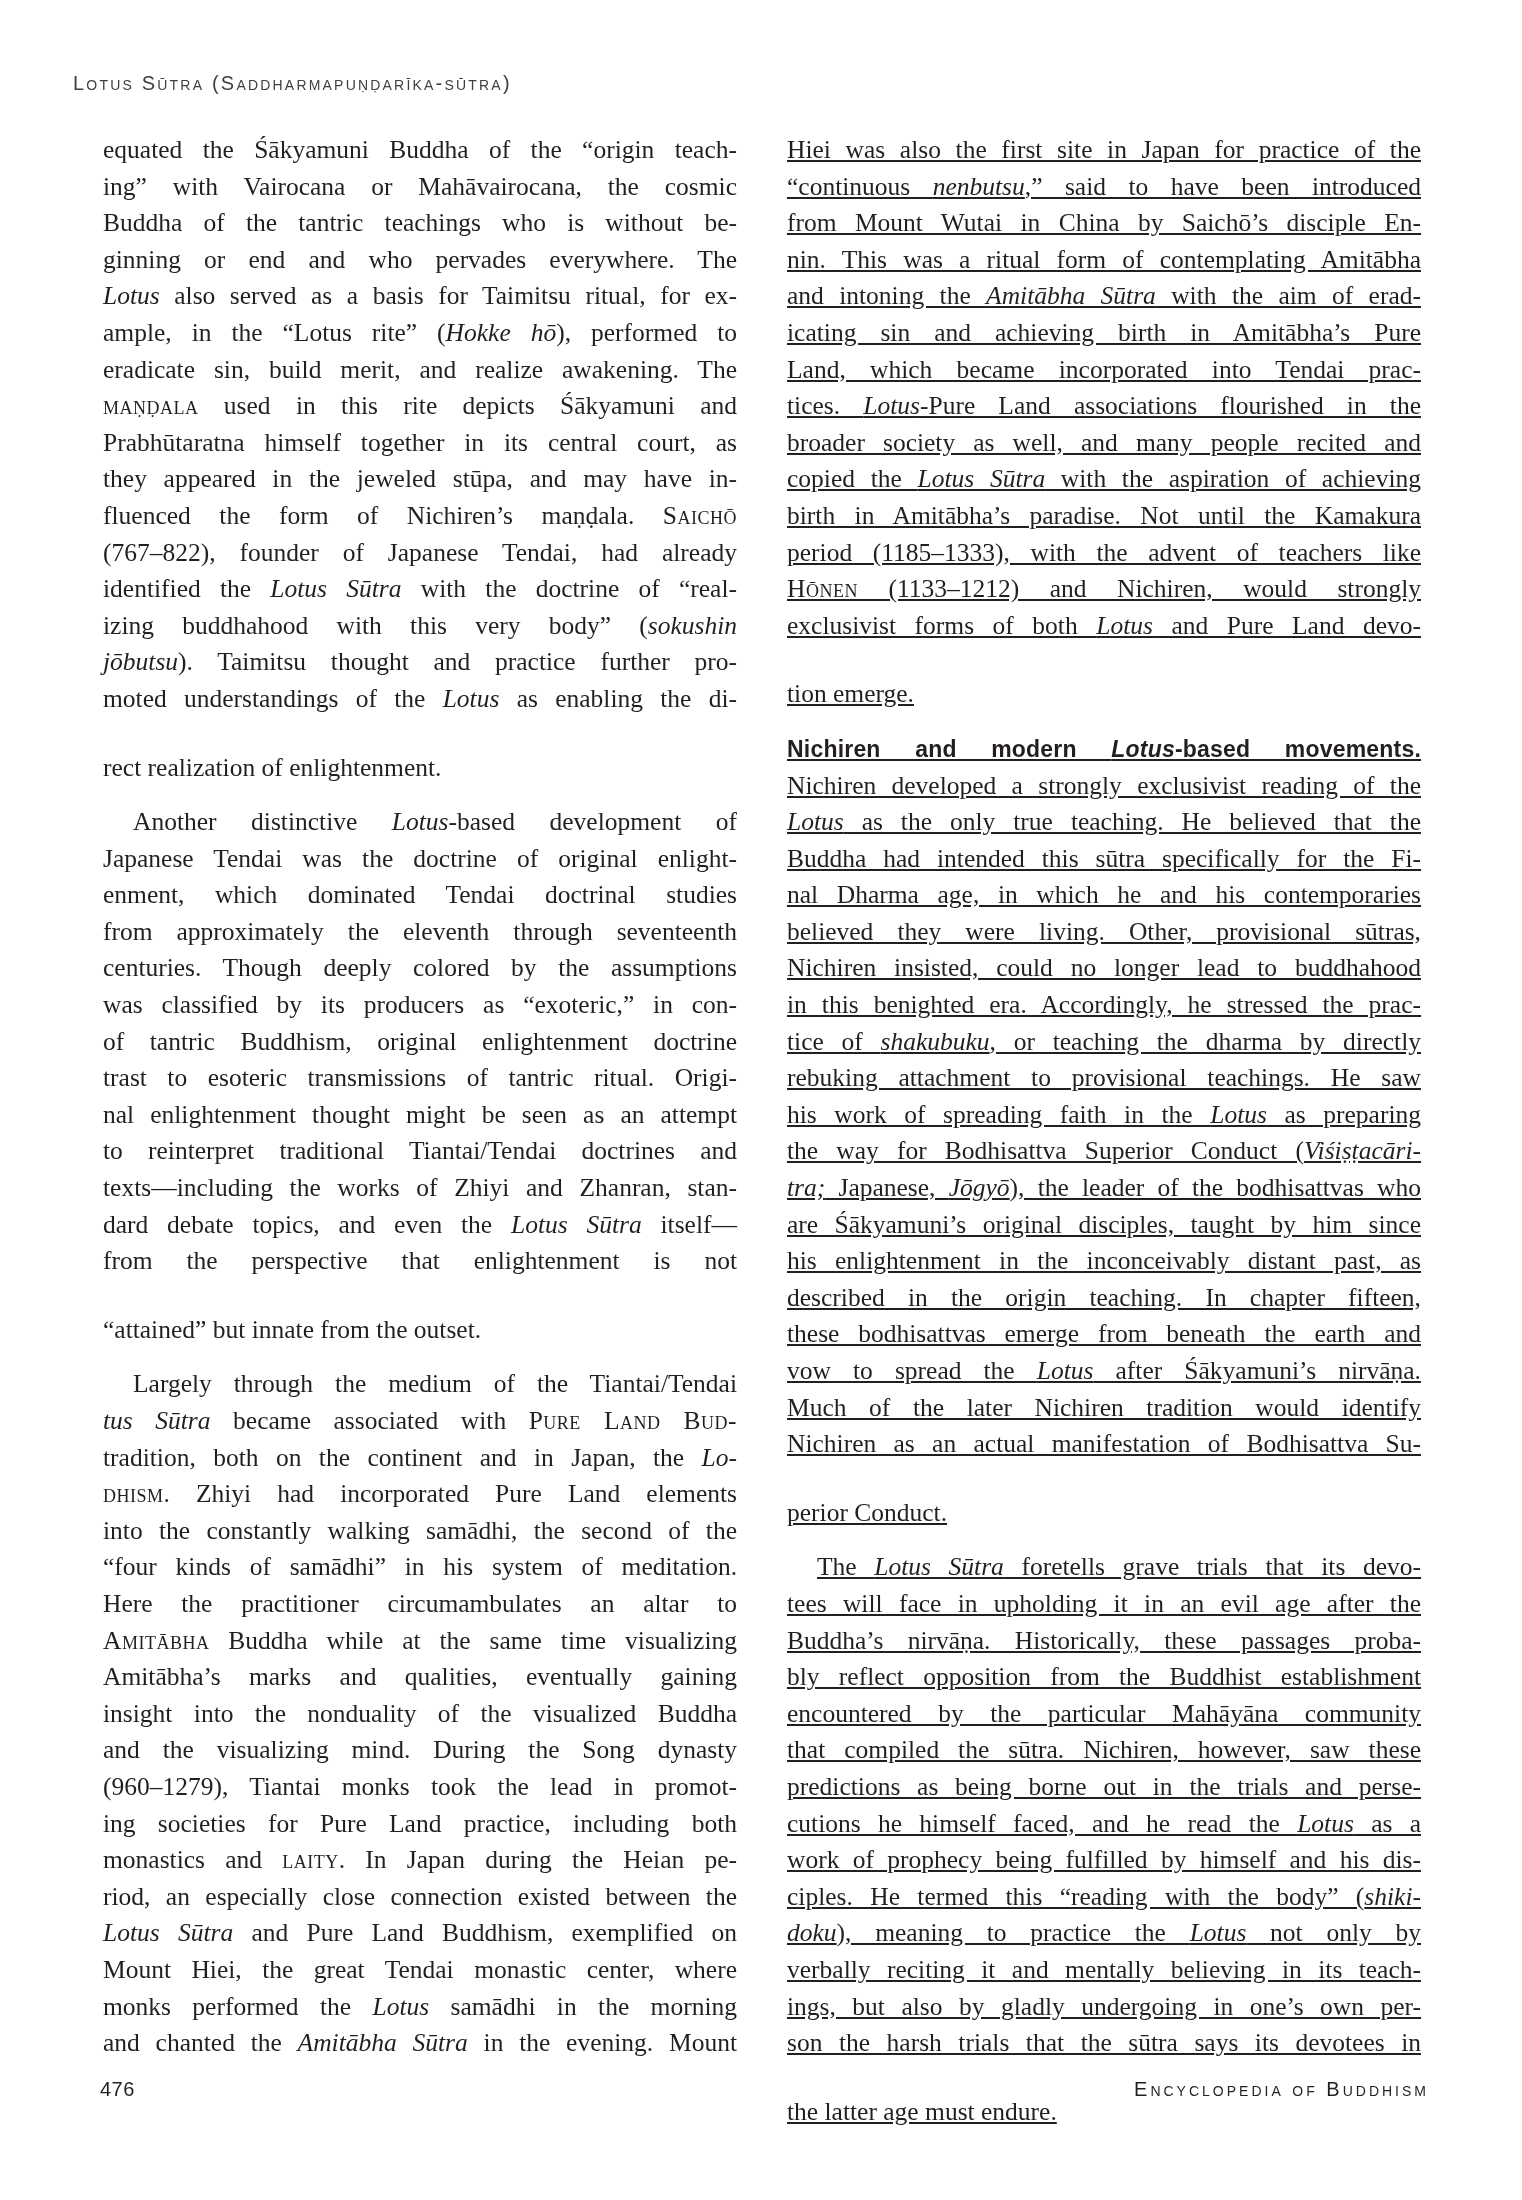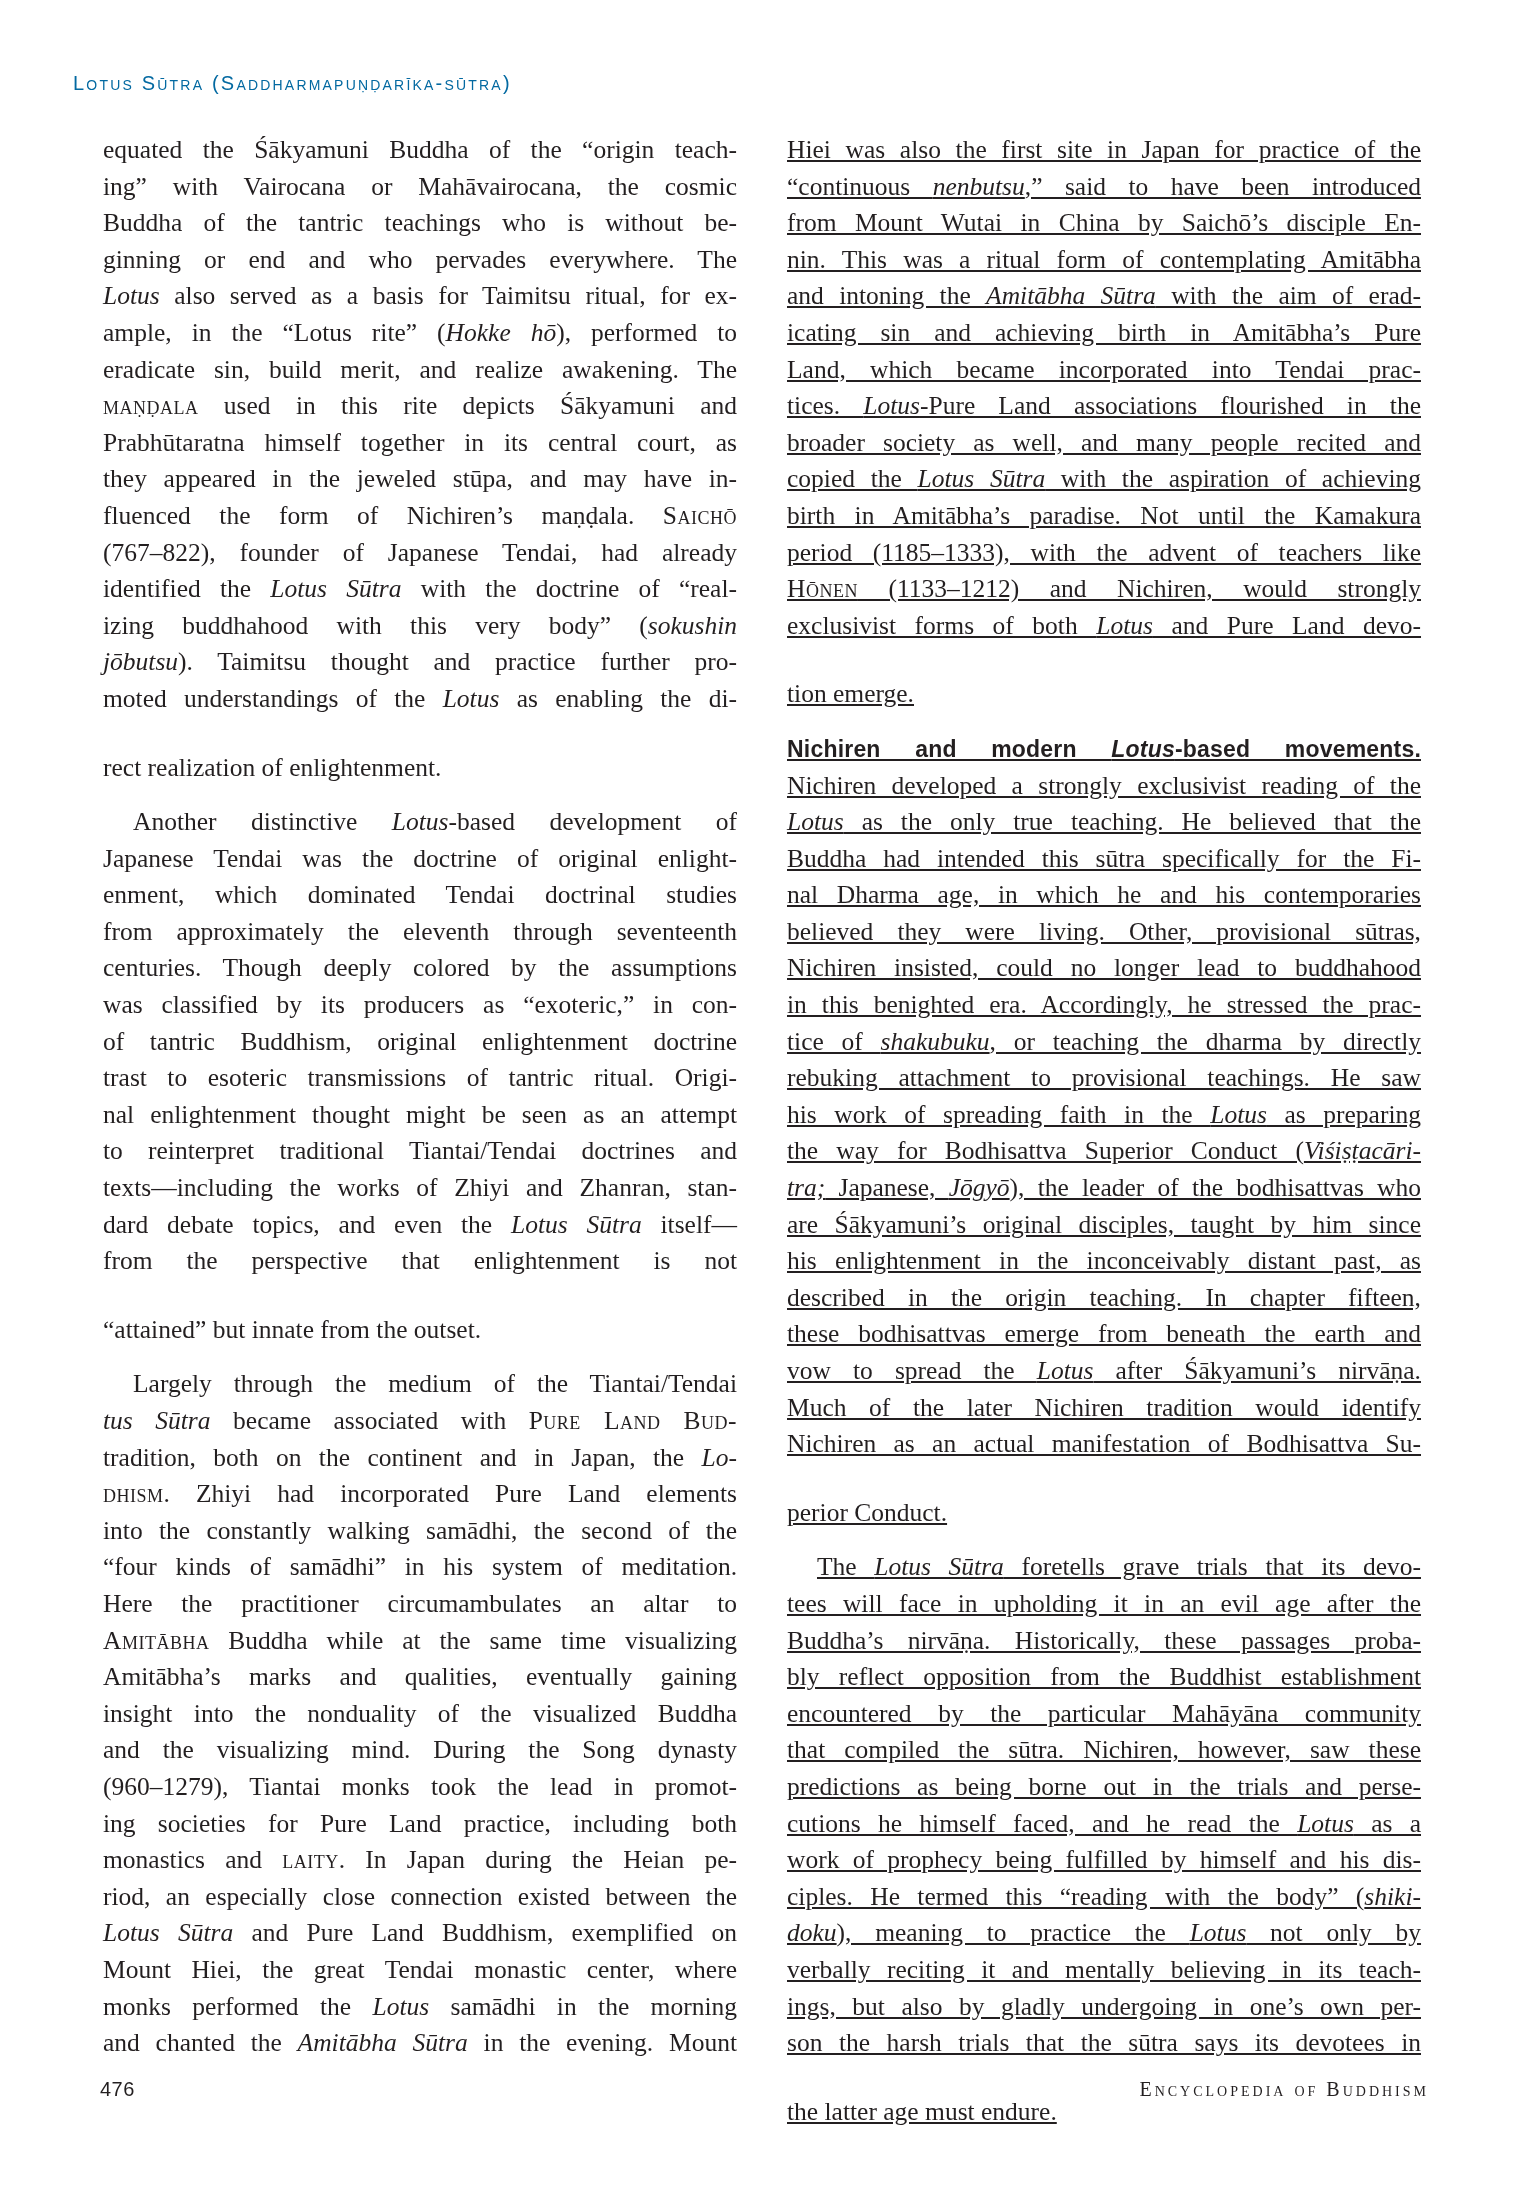--- a/index.html
+++ b/index.html
@@ -1,37 +1,37 @@
 <!DOCTYPE html>
 <html><head>
 <meta charset="utf-8">
 <style>
   html, body { margin: 0; padding: 0; background: #ffffff; }
   body { width: 1522px; height: 2200px; position: relative; overflow: hidden;
          color: #231f20; font-family: "Liberation Serif", "DejaVu Serif", serif; }
   .running-head { position: absolute; left: 73px; top: 72px; font-size: 20px;
          letter-spacing: 2.2px; font-family: "Liberation Sans", "DejaVu Sans", sans-serif;
-         font-variant: small-caps; color: #0369a1; }
+         font-variant: small-caps; color: #404040; }
   .column { position: absolute; top: 132px; width: 634px; }
   .col-left { left: 103px; }
   .col-right { left: 787px; text-decoration: underline; }
   .line { display: block; height: 36.6px; line-height: 36.6px; font-size: 25.5px;
           text-align: justify; text-align-last: justify; white-space: nowrap;
           overflow: visible; }
   .line.last { text-align-last: left; margin-top: 32px; }
   .line.indent { padding-left: 30px; }
   .gap { display: block; height: 18px; }
   .sc { font-variant: small-caps; letter-spacing: 0.5px; }
   em { font-style: italic; }
   .heading { font-family: "Liberation Sans", "DejaVu Sans", sans-serif; font-weight: bold;
              font-size: 23px; letter-spacing: 0.2px; }
   .footer-num { position: absolute; left: 100px; top: 2078px; font-size: 20px;
          font-family: "Liberation Sans", "DejaVu Sans", sans-serif; letter-spacing: 0.5px; }
   .footer-title { position: absolute; right: 93px; top: 2078px; font-size: 20px;
-         letter-spacing: 3px; font-family: Liberation Serif, serif;
+         letter-spacing: 3px; font-family: Liberation Sans, sans-serif;
          font-variant: small-caps; }
 </style>
 </head>
 <body>
 
 <div class="running-head">Lotus Sūtra (Saddharmapuṇḍarīka-sūtra)</div>
 
 <div class="column col-left">
     <div>
       <div class="line">equated the Śākyamuni Buddha of the “origin teach-</div>

